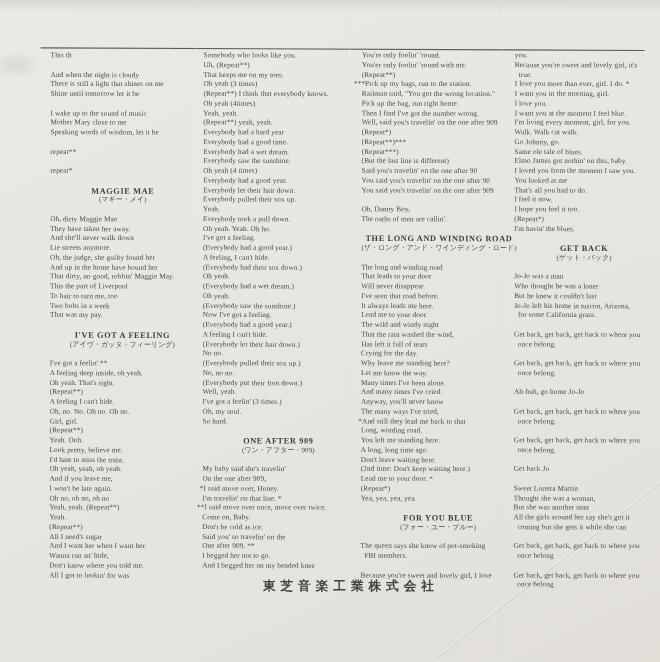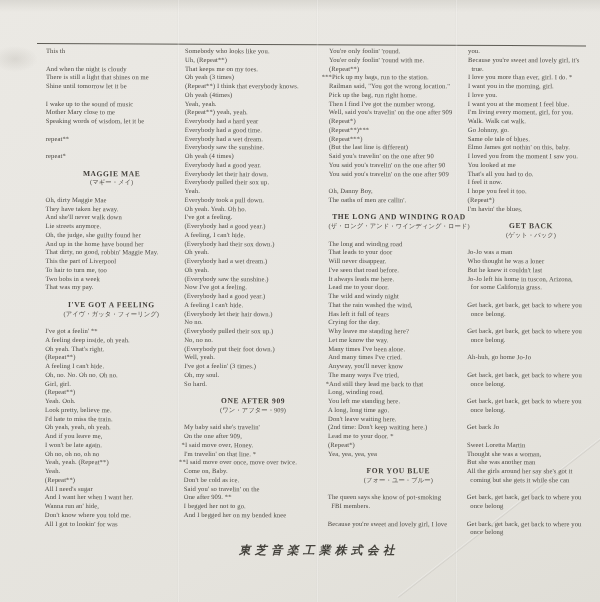--- a/index.html
+++ b/index.html
@@ -25,22 +25,22 @@
   .col{position:absolute;top:47px;font-size:6.6px;line-height:8.75px;
     white-space:pre;letter-spacing:.1px;transform:rotate(0.15deg);transform-origin:left top;}
   .col1{left:46px;width:132px;}
   .col2{left:185px;width:138px;}
   .col3{left:329px;width:141px;}
   .col4{left:468px;width:127px;}
   .line{height:8.75px;}
   .song-title{font-weight:bold;font-size:7.5px;letter-spacing:.6px;text-align:center;
     height:8.75px;line-height:8.75px;color:#413e39;}
   .song-subtitle{font-size:6.3px;text-align:center;height:8.75px;line-height:8.75px;}
-  .publisher{position:absolute;left:319px;top:543px;transform:translateX(-50%);
-    font-size:11.5px;font-weight:bold;letter-spacing:4.5px;color:#45433d;white-space:pre;font-style:italic;}
+  .publisher{position:absolute;left:319px;top:525px;transform:translateX(-50%);
+    font-size:11.5px;font-weight:bold;letter-spacing:4.5px;color:#45433d;white-space:pre;}
 </style>
 </head>
 <body>
 
 <div class="sheet">
   <div class="top-shade"></div>
   <div class="left-smudge"></div>
   <div class="top-rule"></div>
   <div class="crease-v c1"></div>
   <div class="crease-v c2"></div>

